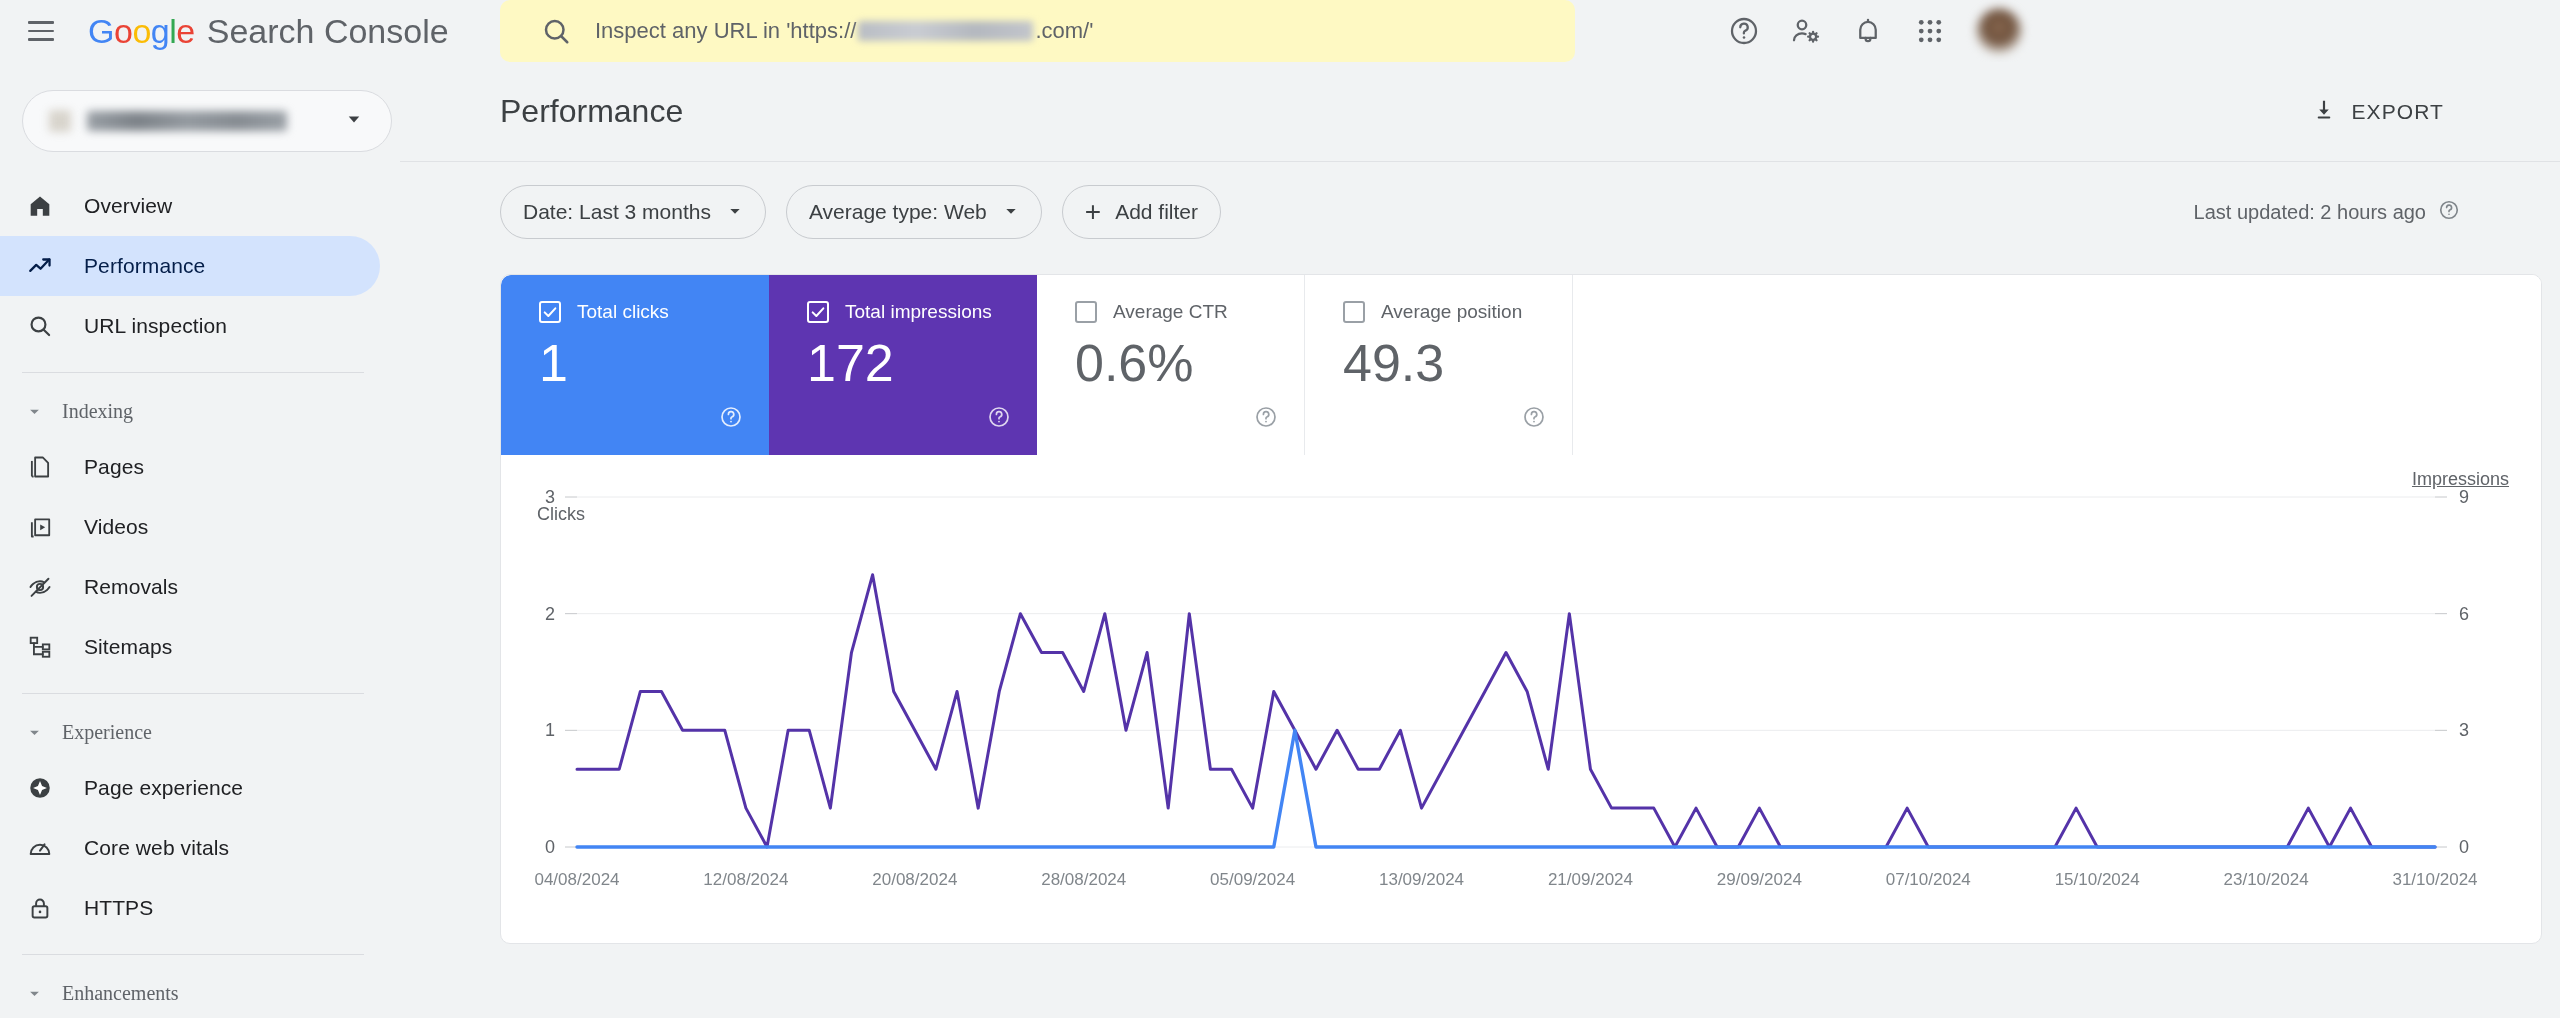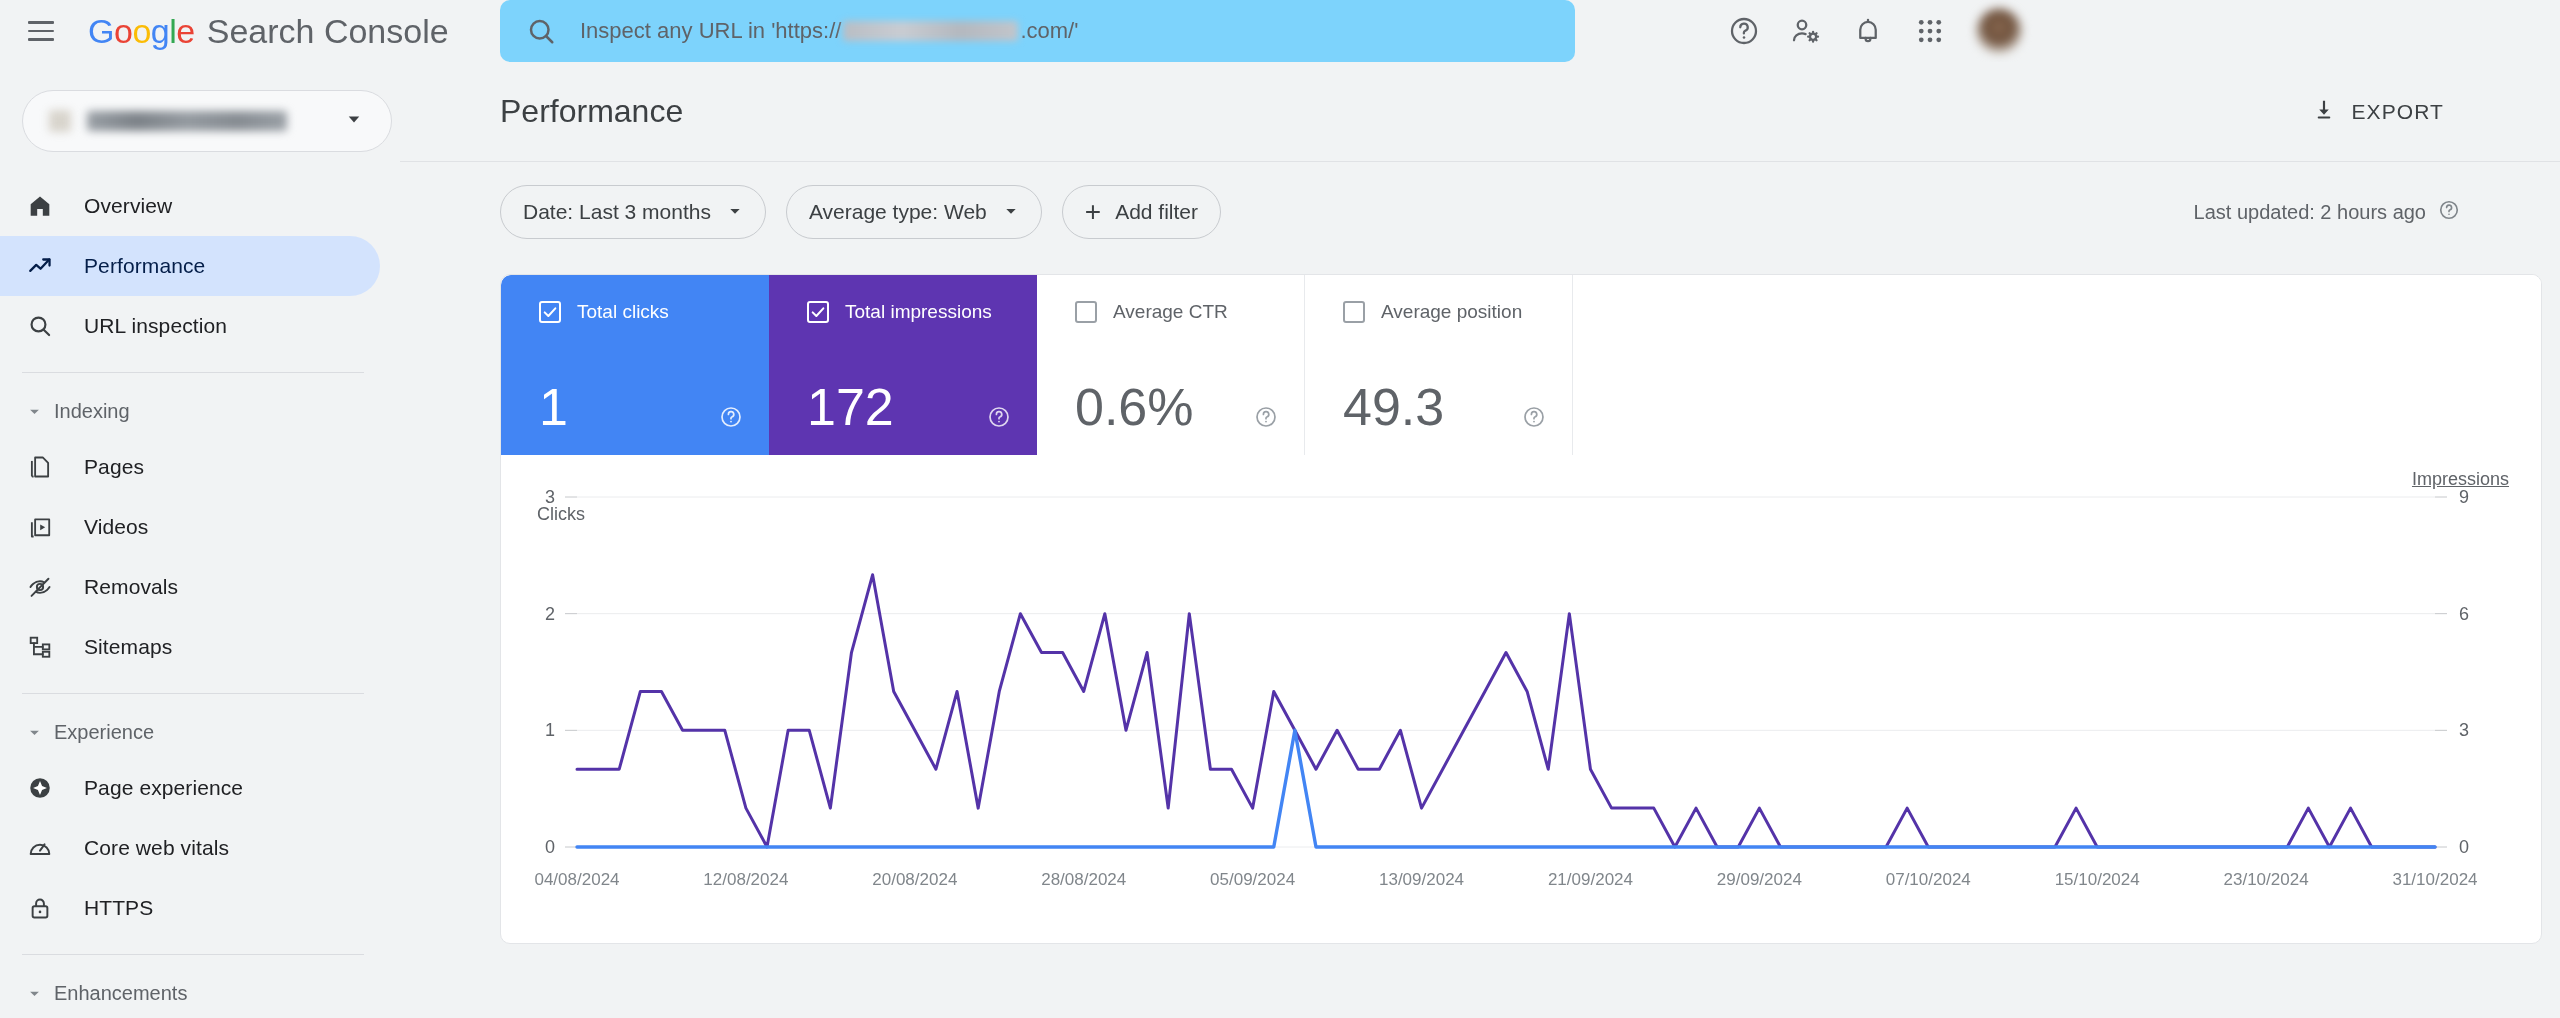--- a/index.html
+++ b/index.html
@@ -30,22 +30,22 @@
   .brand .g-logo { font-size: 34px; letter-spacing: -0.5px; font-weight: 400; }
   .brand .g-logo .b { color: #4285F4; }
   .brand .g-logo .r { color: #EA4335; }
   .brand .g-logo .y { color: #FBBC05; }
   .brand .g-logo .gr { color: #34A853; }
   .brand .sc-text { font-size: 34px; color: #5f6368; margin-left: 12px; font-weight: 400; }
 
   .searchbar {
     position: absolute; left: 500px; top: 0px;
     width: 1075px; height: 62px;
-    background: #7dd3fc; border-radius: 10px;
-    display: flex; align-items: center; cursor: text;
+    background: #fef9c3; border-radius: 10px;
+    display: flex; align-items: center; cursor: text; padding-left: 15px;
   }
   .searchbar .s-icon { margin-left: 26px; width: 30px; height: 30px; display: flex; align-items: center; justify-content: center; }
   .searchbar .s-ph { margin-left: 24px; font-size: 22px; color: #5f6368; display: flex; align-items: center; white-space: nowrap; }
   .blur-inline {
     display: inline-block; width: 175px; height: 20px;
     background: linear-gradient(90deg,#b9bdc4,#c9ccd2,#b4b8bf,#c2c5cb);
     border-radius: 3px; filter: blur(3.5px); margin: 0 2px; vertical-align: middle;
   }
 
   .header-actions { position: absolute; right: 18px; top: 0; height: 62px; display: flex; align-items: center; gap: 6px; }
@@ -86,21 +86,21 @@
   .nav-item .nicon { width: 32px; display: flex; align-items: center; justify-content: center; flex: 0 0 32px; }
   .nav-item .nlabel { margin-left: 28px; font-size: 21px; color: #202124; letter-spacing: .1px; }
   .nav-item.active .nlabel { color: #041e49; font-weight: 400; }
 
   .nav-sep { height: 1px; background: #dadce0; margin: 16px 36px 16px 22px; }
   .nav-group {
     display: flex; align-items: center; height: 44px; padding-left: 22px;
     cursor: pointer; margin-bottom: 4px;
   }
   .nav-group .gcaret { width: 24px; display: flex; align-items: center; justify-content: center; }
-  .nav-group .glabel { margin-left: 8px; font-size: 20px; color: #5f6368; }
+  .nav-group .glabel { margin-left: 16px; font-size: 20px; color: #5f6368; font-family: Liberation Serif, serif; }
 
   
   .main {
     position: absolute; left: 400px; top: 62px;
     width: 2160px; height: 956px; background: #f1f3f4; overflow: hidden;
   }
   .page-head {
     height: 100px; display: flex; align-items: center;
     border-bottom: 1px solid #e0e2e5; padding: 0 100px 0 100px;
   }
@@ -127,21 +127,21 @@
   
   .panel {
     margin: 12px 18px 0 100px; width: 2042px; height: 670px;
     background: #fff; border: 1px solid #e3e5e8; border-radius: 10px; overflow: hidden;
     position: relative;
   }
   .metrics { display: flex; height: 180px; }
   .metric {
     width: 268px; height: 180px; position: relative;
     display: flex; flex-direction: column; padding: 26px 0 0 38px;
-    cursor: pointer; border-right: 1px solid #e8eaed; gap: 44px;
+    cursor: pointer; border-right: 1px solid #e8eaed;
   }
   .metric.sel-clicks { background: #4285f4; border-top-left-radius: 10px; border-right: none; }
   .metric.sel-impr { background: #5e35b1; border-right: none; }
   .metric.unsel { background: #fff; }
   .metric .mtop { display: flex; align-items: center; }
   .metric .mcheck {
     width: 22px; height: 22px; border-radius: 3px; border: 2px solid #9aa0a6;
     display: flex; align-items: center; justify-content: center; flex: 0 0 22px;
   }
   .metric.sel-clicks .mcheck, .metric.sel-impr .mcheck { border-color: #fff; }

